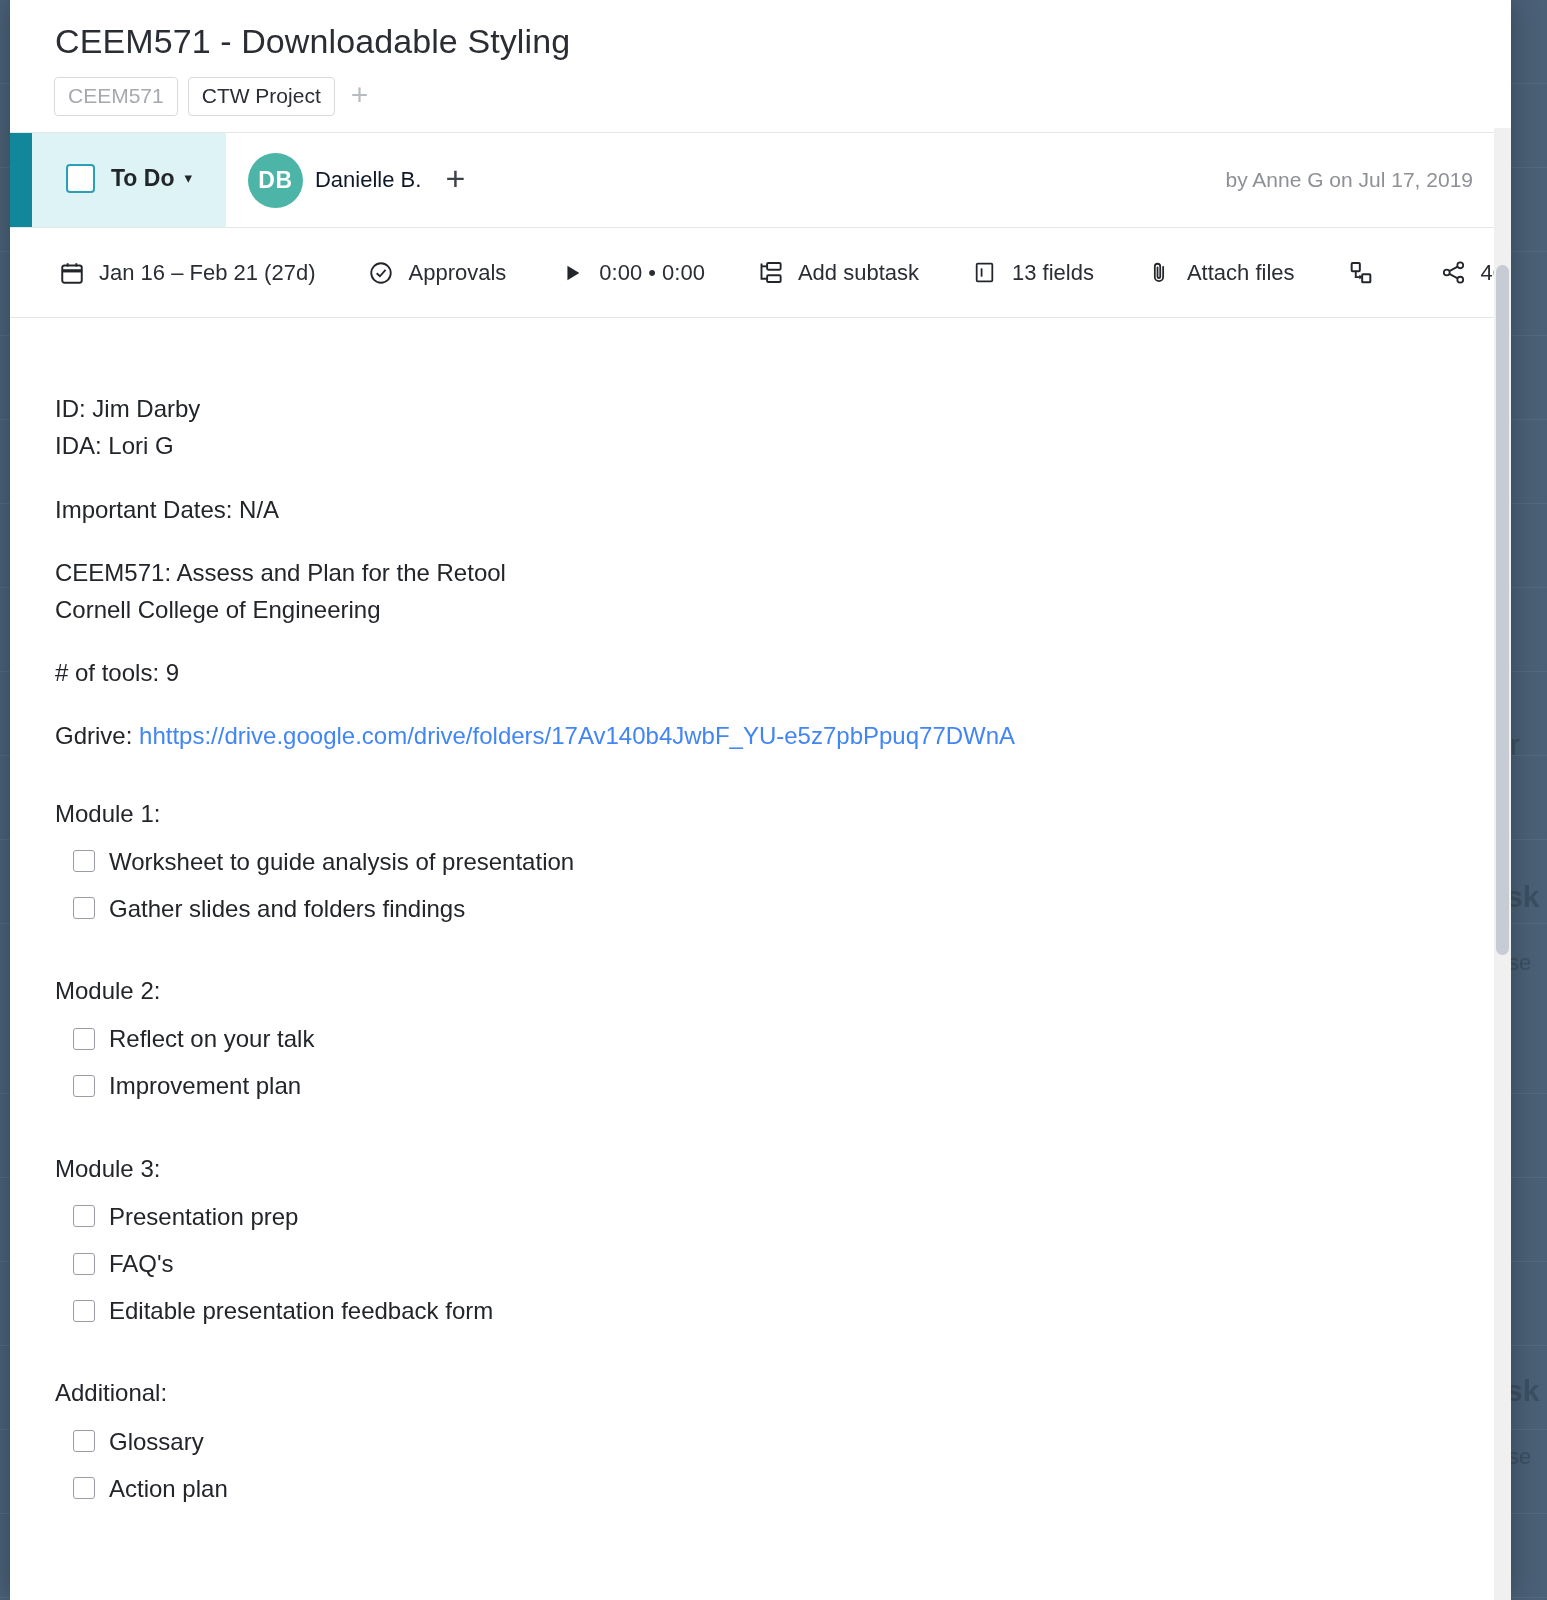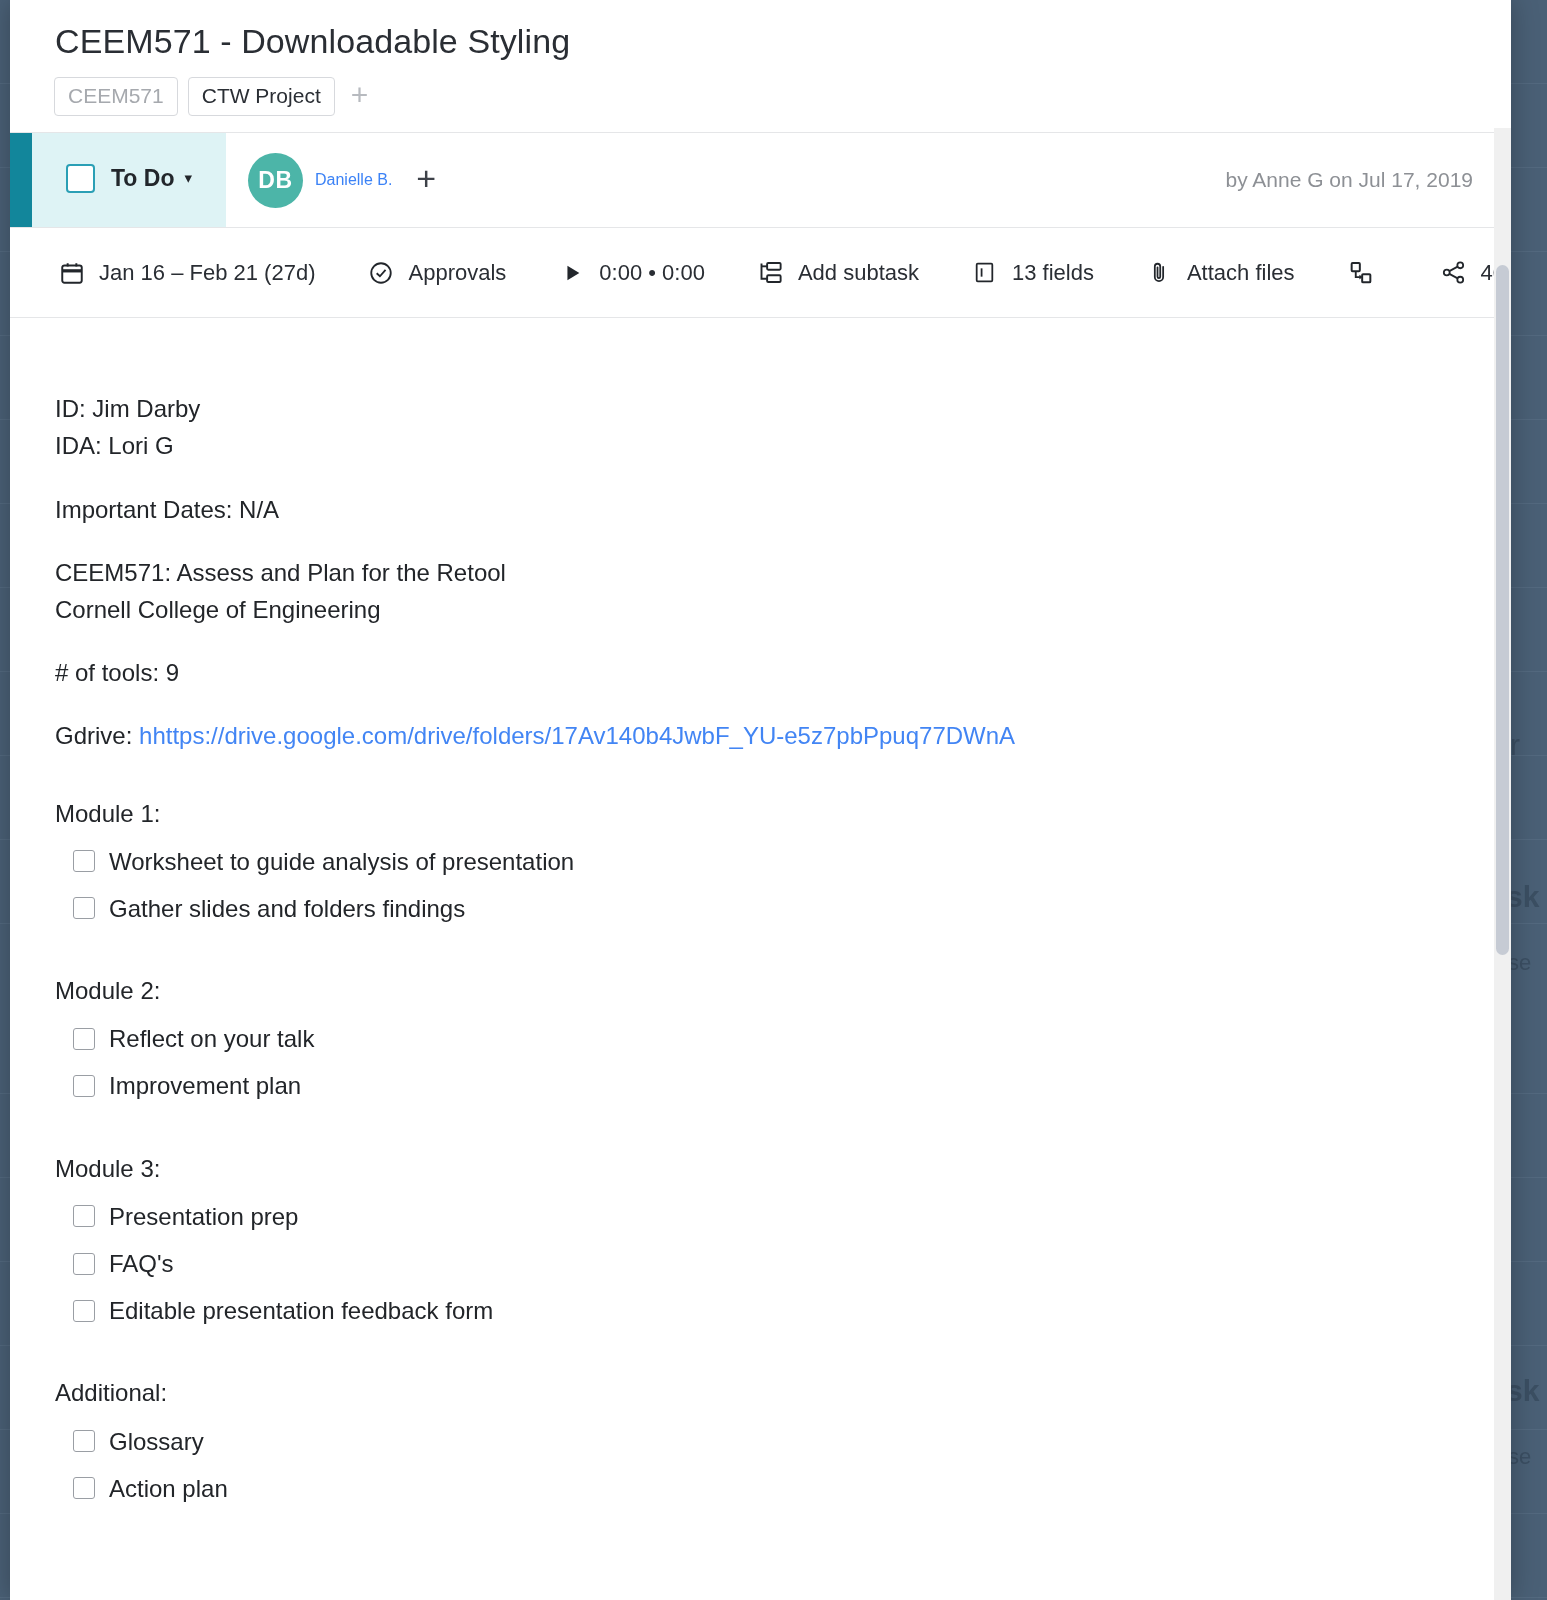--- a/index.html
+++ b/index.html
@@ -132,22 +132,22 @@
     background: #4cb5a8;
     color: #fff;
     font-size: 23px;
     font-weight: 700;
     display: flex;
     align-items: center;
     justify-content: center;
     letter-spacing: 0.5px;
   }
   #assignee-name {
-    font-size: 16px;
-    color: #3b82f6;
+    font-size: 22px;
+    color: #0f172a;
   }
   #assignee-add {
     font-size: 34px;
     color: #3d4148;
     font-weight: 300;
     line-height: 1;
     margin-left: 12px;
     margin-top: -4px;
   }
   #created-meta {

